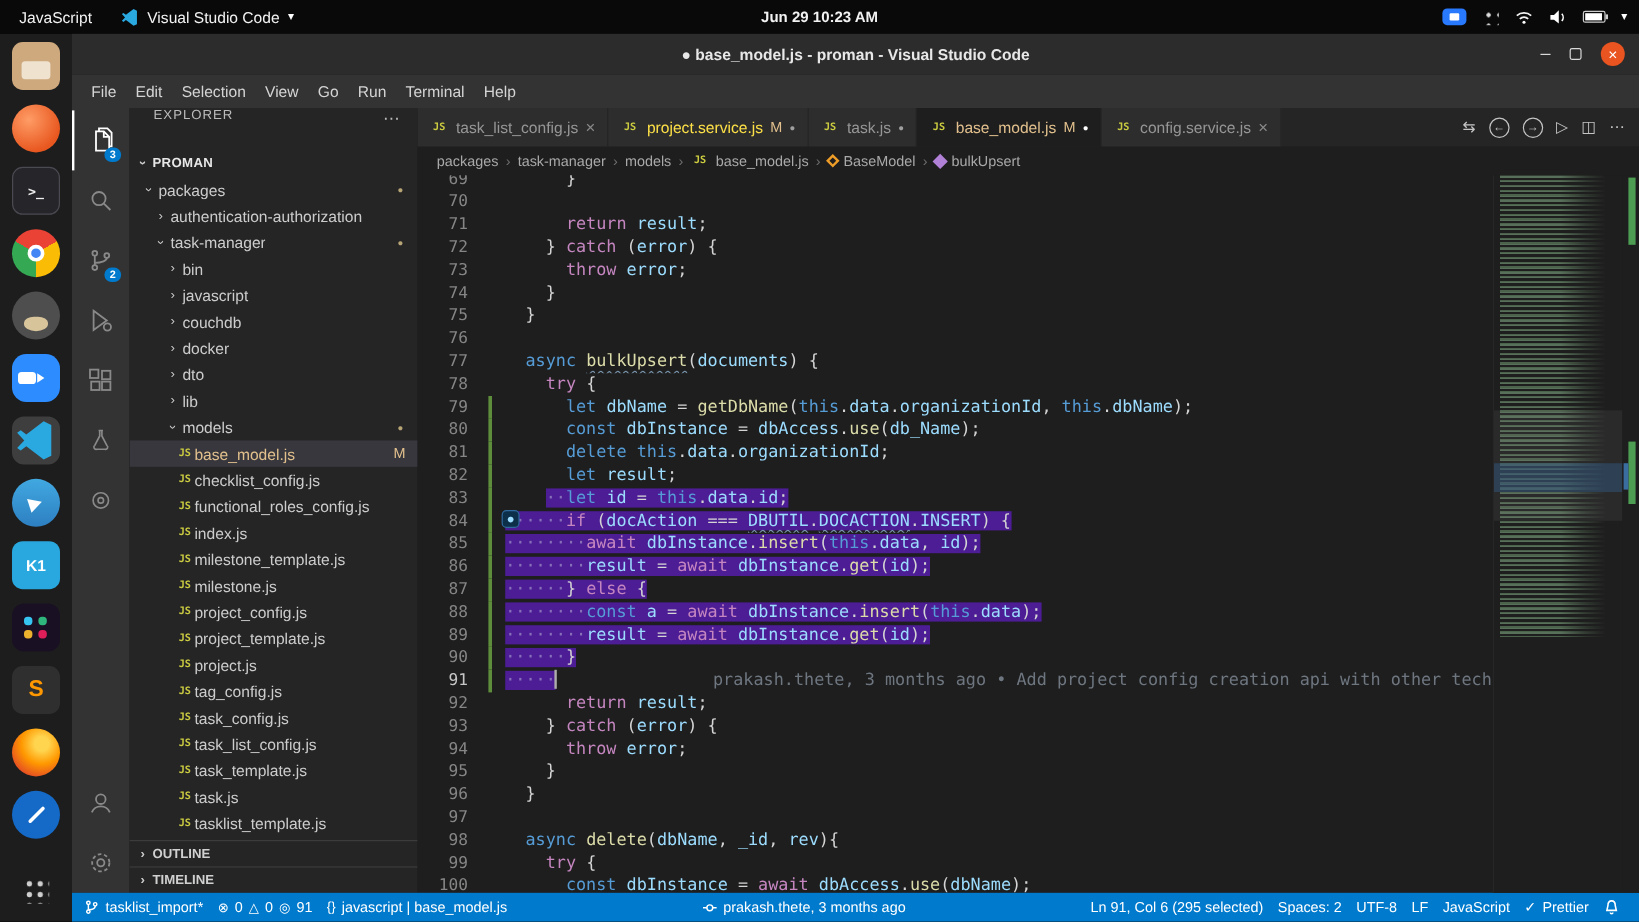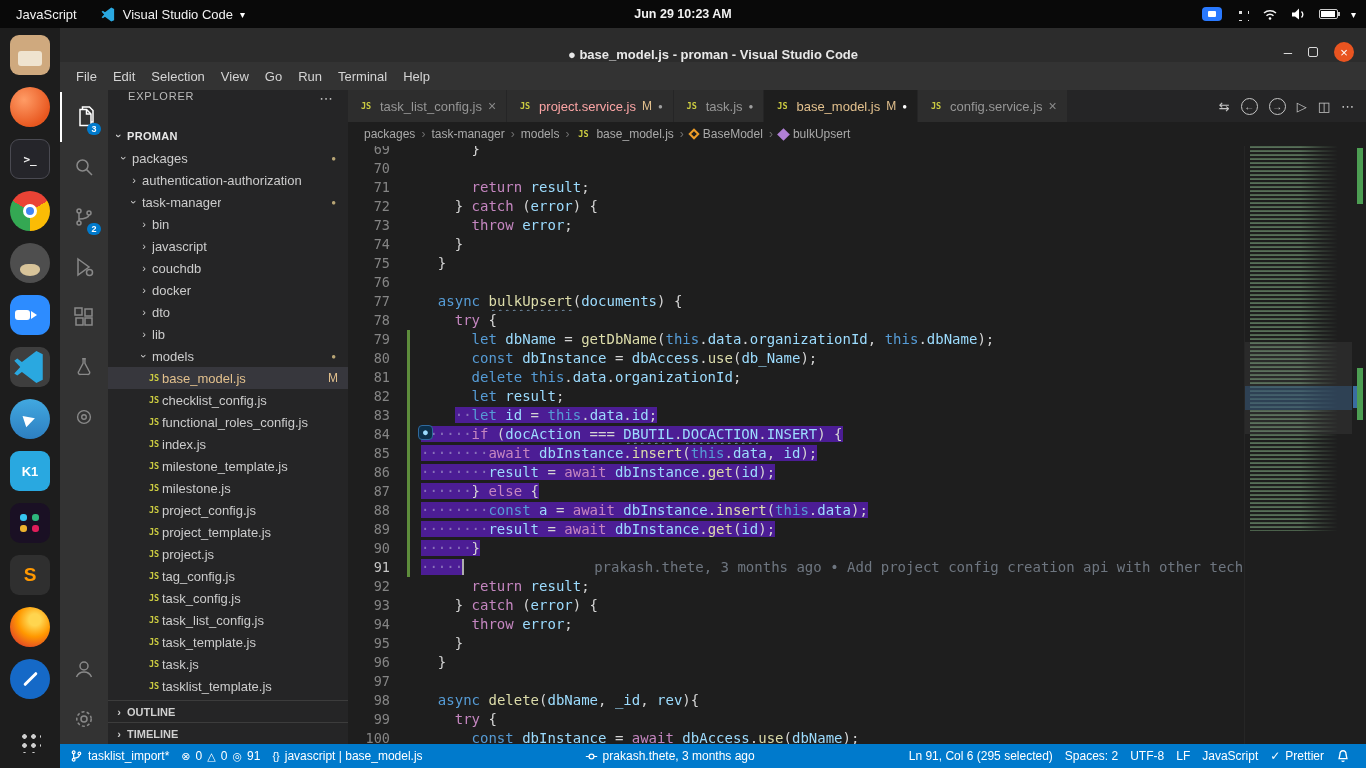--- a/index.html
+++ b/index.html
@@ -49,21 +49,21 @@
 .sl1{background:#36c5f0}.sl2{background:#2eb67d}.sl3{background:#ecb22e}.sl4{background:#e01e5a}
 .dk-sublime{background:#2f2f2f;border-radius:9px}
 .dk-sublime .dk-glyph{color:#ff9800;font-size:19px}
 .dk-firefox{background:radial-gradient(circle at 62% 32%,#ffd54f 0 16%,#ff9800 46%,#e8571f 74%,#b5121b);border-radius:50%}
 .dk-pen{background:#1569c7;border-radius:50%}
 .pen-bar{width:3px;height:18px;background:#fff;border-radius:2px;transform:rotate(45deg)}
 .dk-grid{margin-top:auto}
 .grid-dots{width:22px;height:22px;background-image:radial-gradient(#cfcfcf 2px,transparent 2.6px);background-size:9px 9px;background-position:1px 1px}
 
 .window{position:absolute;left:60px;top:28px;right:0;bottom:0;display:flex;flex-direction:column;background:#1e1e1e;z-index:30}
-.titlebar{height:34px;background:#2c2c2c;display:flex;align-items:flex-end;position:relative;flex:none}
+.titlebar{height:34px;background:#2c2c2c;display:flex;align-items:center;position:relative;flex:none}
 .win-title{position:absolute;left:50%;transform:translateX(-50%);color:#e8e8e8;font-size:13px;font-weight:bold;white-space:nowrap}
 .win-controls{margin-left:auto;display:flex;align-items:center;gap:16px;padding-right:12px}
 .win-min{color:#d9d9d9;font-size:15px;line-height:10px}
 .win-max{width:10px;height:10px;border:1px solid #d9d9d9;border-radius:2px}
 .win-close{width:20px;height:20px;border-radius:50%;background:#e95420;color:#fff;font-size:13px;display:flex;align-items:center;justify-content:center;line-height:1}
 .menubar{height:28px;background:#333333;display:flex;align-items:center;padding-left:8px;flex:none}
 .menu-item{padding:3px 8px;color:#d4d4d4;font-size:13px;border-radius:4px}
 .main{flex:1;display:flex;min-height:0}
 
 .activitybar{width:48px;background:#333333;display:flex;flex-direction:column;align-items:center;flex:none;padding-top:2px}
@@ -87,21 +87,21 @@
 .mod-name{color:#e2c08d}
 .gitM{position:absolute;right:10px;color:#e2c08d;font-size:12px}
 .gitdot{position:absolute;right:12px;color:#b8a575;font-size:8px}
 .sidebar-bottom{margin-top:auto;flex:none}
 .bottom-row{height:22px;display:flex;align-items:center;border-top:1px solid #3c3c3c;font-weight:bold;font-size:11px;color:#d0d0d0;padding-left:3px}
 
 .editor{flex:1;display:flex;flex-direction:column;min-width:0;background:#1e1e1e}
 .tabstrip{height:32px;background:#252526;display:flex;align-items:stretch;flex:none}
 .tab{display:flex;align-items:center;padding:0 10px;background:#2d2d2d;color:#969696;font-size:13px;border-right:1px solid #252526;gap:6px;white-space:nowrap}
 .tab.active{background:#1e1e1e;color:#fff}
-.tab .tab-label.modname{color:#fca5a5}
+.tab .tab-label.modname{color:#fde047}
 .tab.active .tab-label.modname{color:#e2c08d}
 .gitM-inline{color:#e2c08d;font-size:12px}
 .tab-dot{font-size:8px;color:#9f9f9f}
 .tab.active .tab-dot{color:#fff}
 .tab-close{color:#8a8a8a;font-size:14px}
 .tab-actions{margin-left:auto;display:flex;align-items:center;gap:11px;padding-right:12px;color:#c5c5c5;font-size:13px}
 .circ{width:17px;height:17px;border:1px solid #c5c5c5;border-radius:50%;font-size:10px;display:flex;align-items:center;justify-content:center}
 .breadcrumbs{height:24px;display:flex;align-items:center;padding-left:16px;font-size:12px;color:#a9a9a9;gap:6px;flex:none;white-space:nowrap}
 .bc-sep{color:#6e6e6e}
 .bc-item{display:flex;align-items:center;gap:5px}

